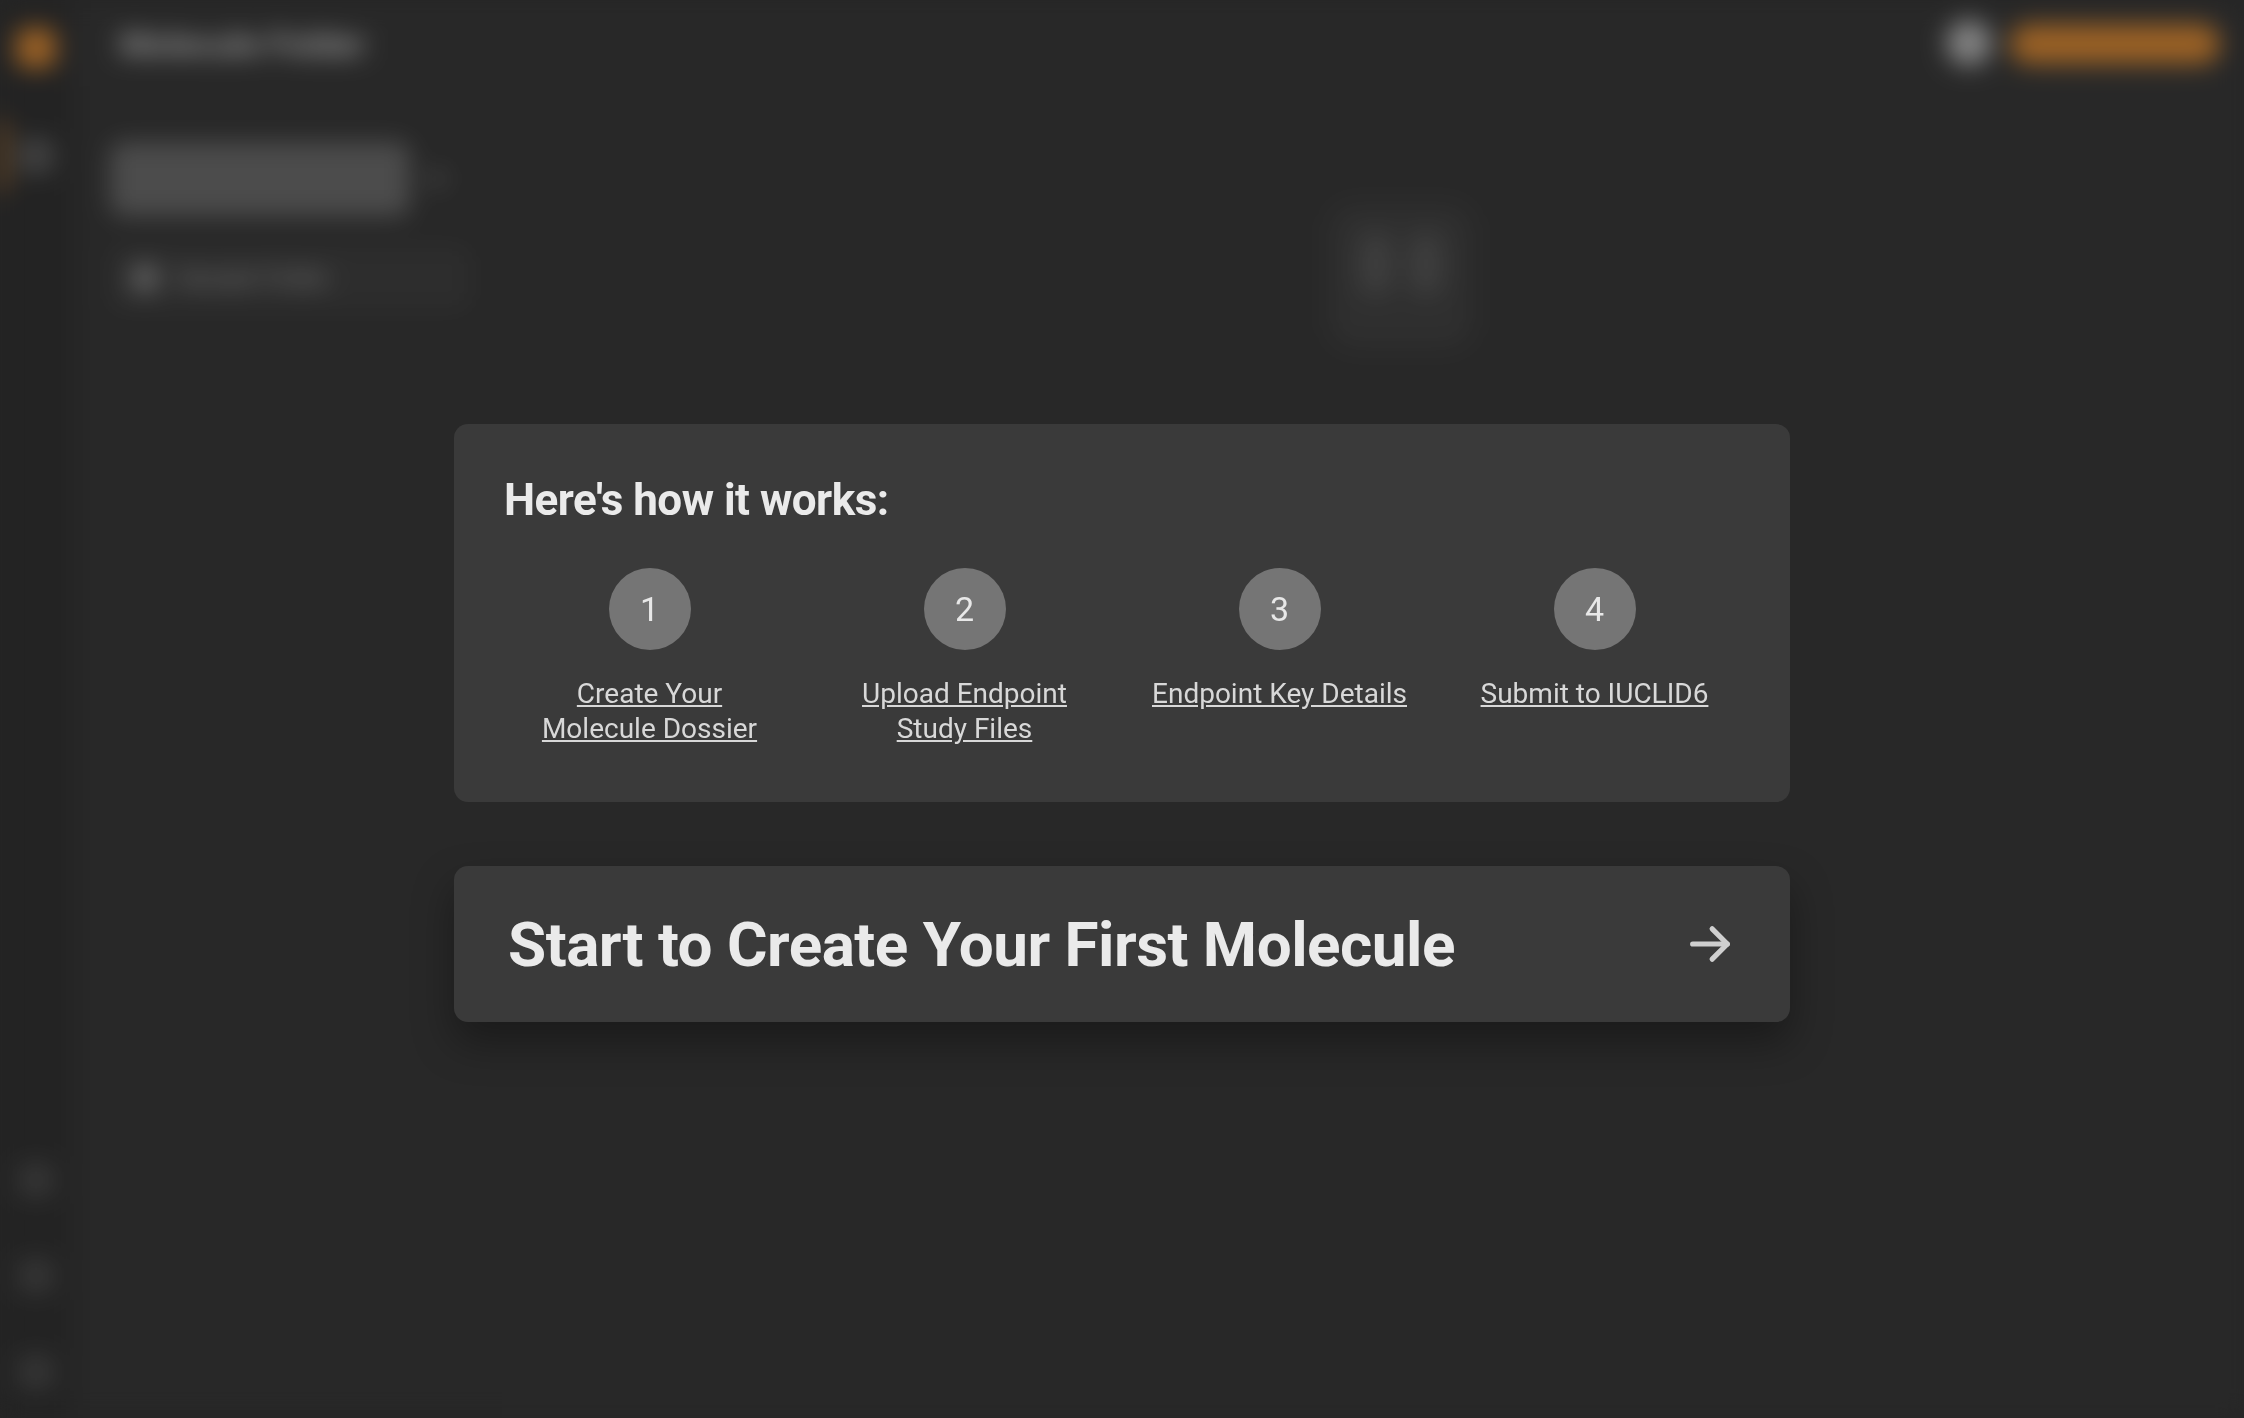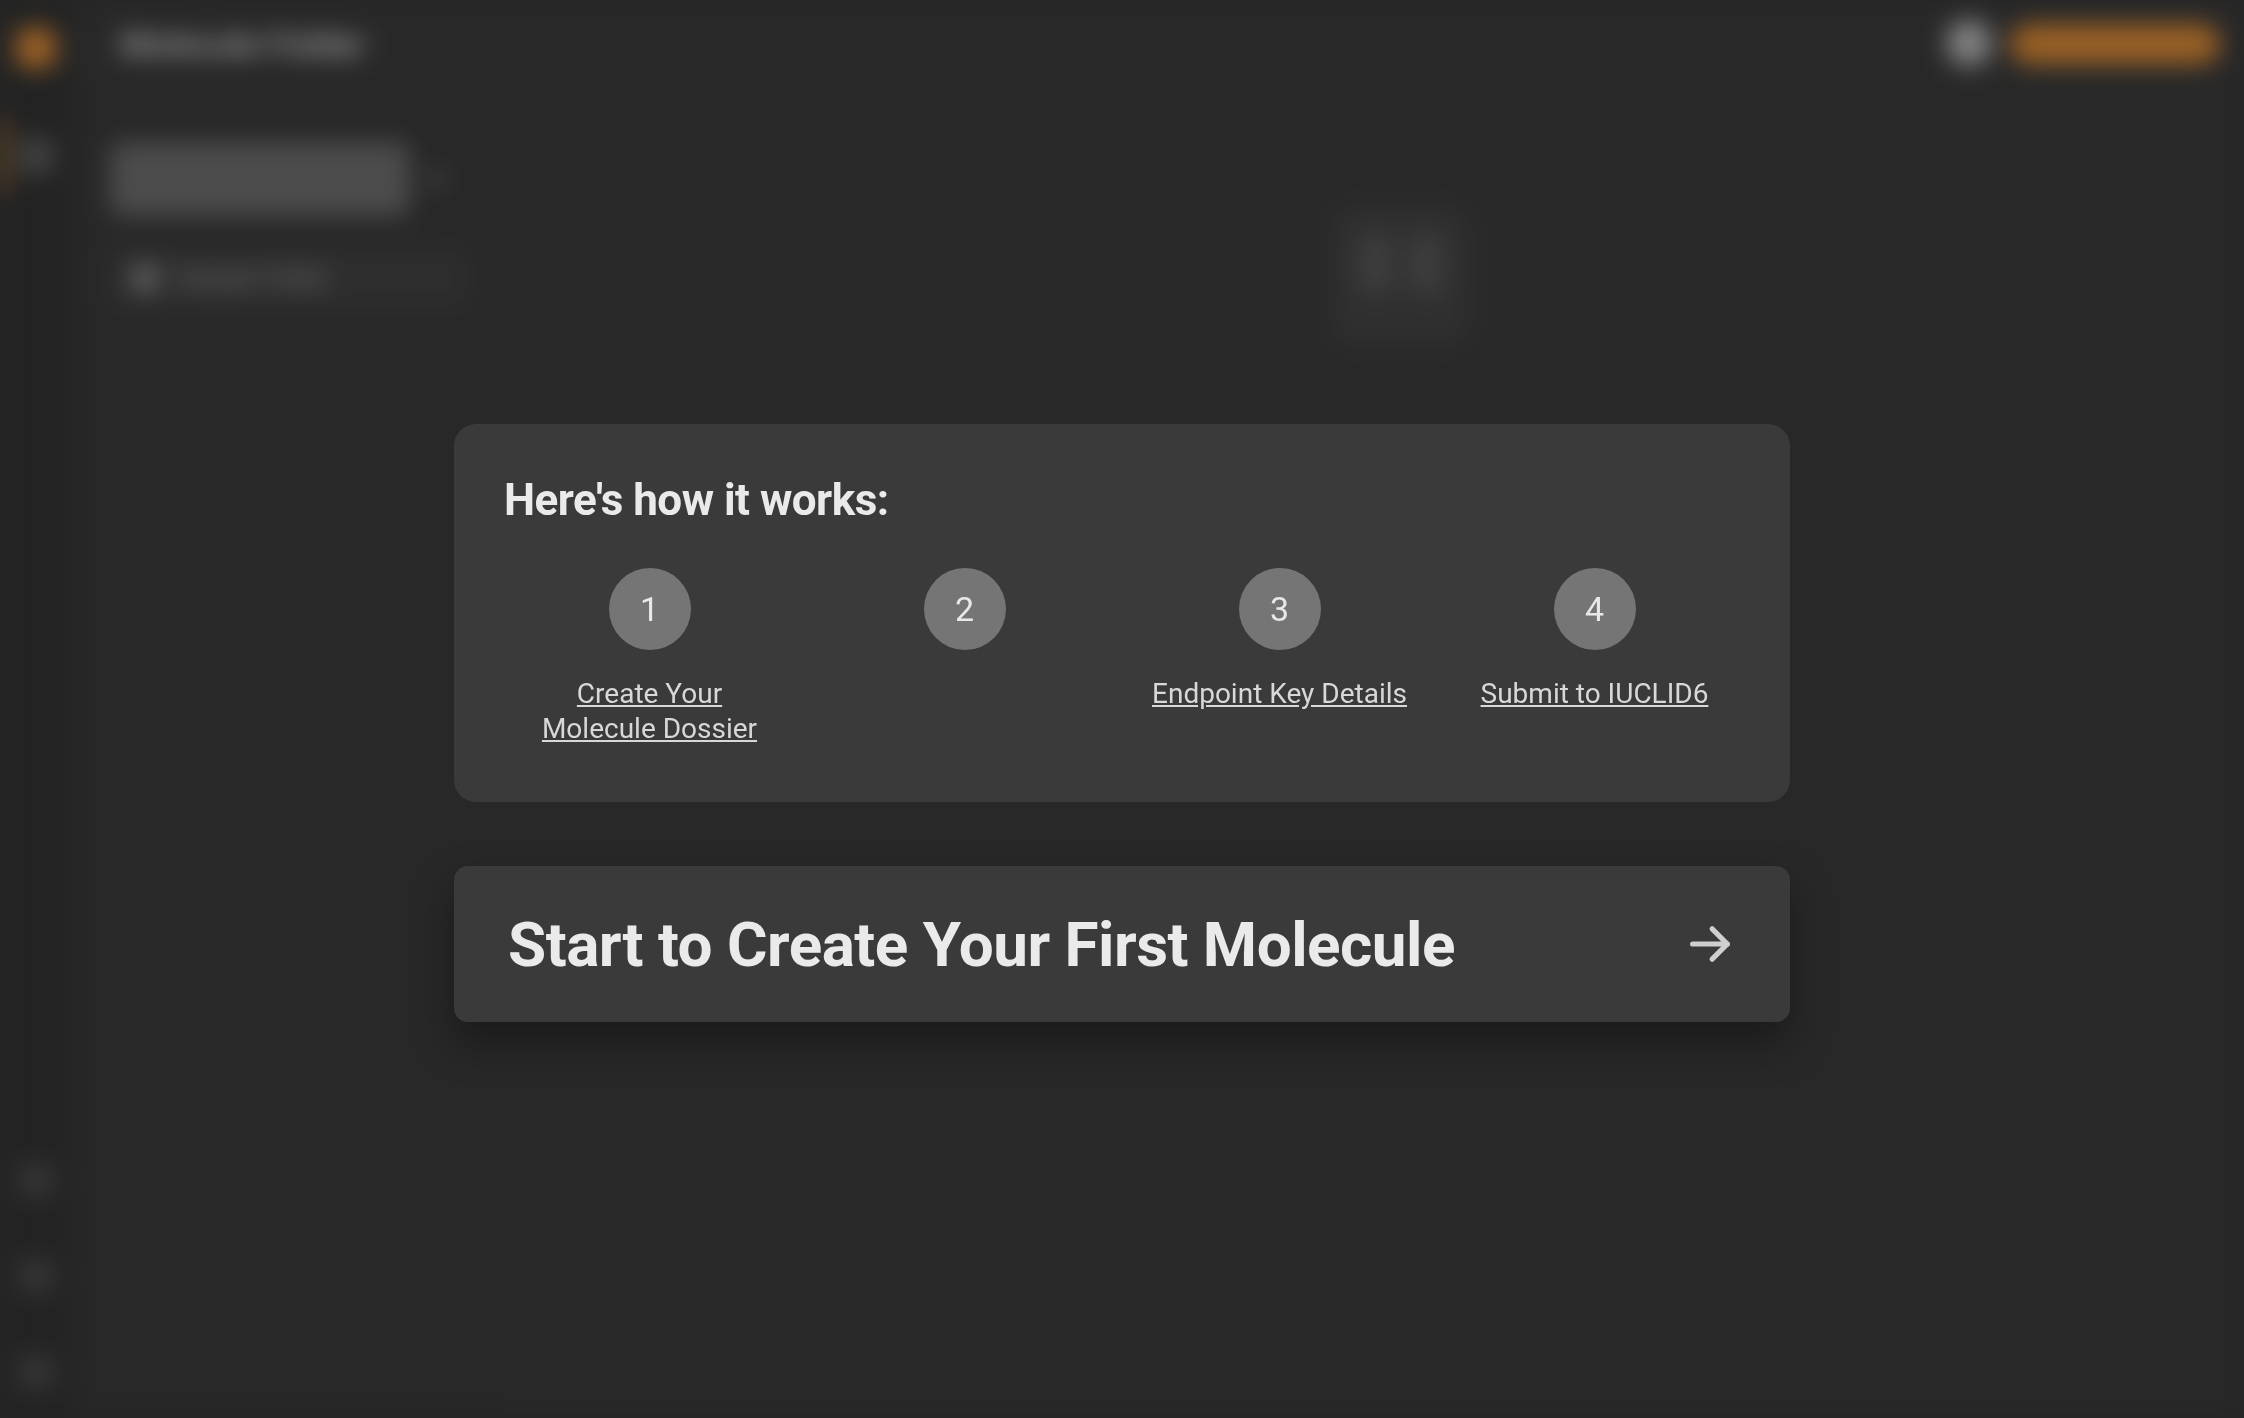--- a/index.html
+++ b/index.html
@@ -36,21 +36,21 @@
     .empty-graphic { position: absolute; left: 50%; top: 120px; transform: translateX(-30%); width: 140px; height: 140px; border-radius: 24px; background: #3e3e3e; }
     .empty-graphic::before, .empty-graphic::after { content: ""; position: absolute; top: 26px; width: 34px; height: 64px; border-radius: 18px; background: #555; }
     .empty-graphic::before { left: 28px; }
     .empty-graphic::after { right: 28px; }
 
     
     .modal-wrap { position: absolute; left: 454px; top: 424px; width: 1336px; }
 
     .card { background: #3a3a3a; border-radius: 14px; }
 
-    .howit { padding: 50px 50px 56px 50px; border-radius: 22px; }
+    .howit { padding: 50px 50px 56px 50px; }
     .howit-title { font-size: 44px; font-weight: 700; letter-spacing: -0.5px; color: #eaeaea; margin-bottom: 42px; }
 
     .steps { display: flex; justify-content: space-between; gap: 24px; }
     .step { flex: 1; display: flex; flex-direction: column; align-items: center; text-align: center; }
     .badge { width: 82px; height: 82px; border-radius: 50%; background: #757575; color: #e8e8e8; font-size: 34px; display: flex; align-items: center; justify-content: center; margin-bottom: 26px; }
     .step-label { font-size: 28px; line-height: 1.25; color: #d8d8d8; max-width: 260px; text-decoration: underline; }
 
     .start { margin-top: 64px; height: 156px; display: flex; align-items: center; justify-content: space-between; padding: 0 54px; box-shadow: 0 20px 40px rgba(0,0,0,0.35); }
     .start-title { font-size: 62px; font-weight: 700; letter-spacing: -0.5px; color: #eaeaea; }
     .arrow { color: #cfcfcf; }
@@ -104,20 +104,21 @@
 
     <div class="card howit">
       <div class="howit-title">Here's how it works:</div>
       <div class="steps">
         <div class="step">
           <div class="badge">1</div>
           <div class="step-label">Create Your Molecule Dossier</div>
         </div>
         <div class="step">
           <div class="badge">2</div>
+          <div class="step-label">Upload Endpoint Study Files</div>
         </div>
         <div class="step">
           <div class="badge">3</div>
           <div class="step-label">Endpoint Key Details</div>
         </div>
         <div class="step">
           <div class="badge">4</div>
           <div class="step-label">Submit to IUCLID6</div>
         </div>
       </div>

